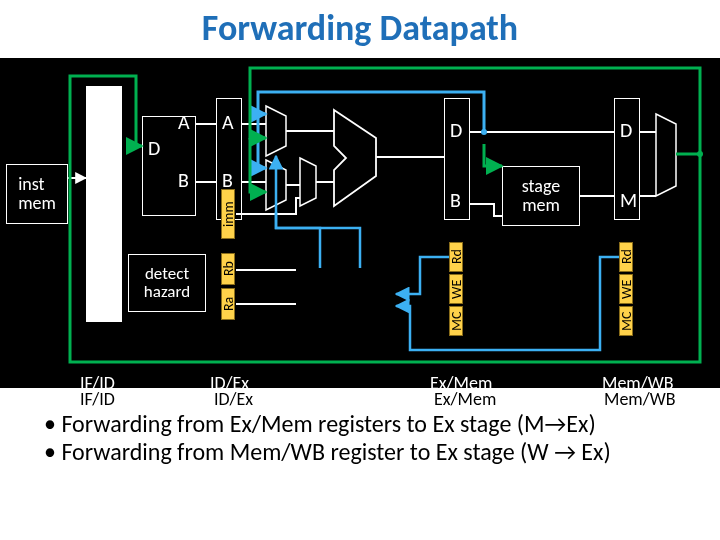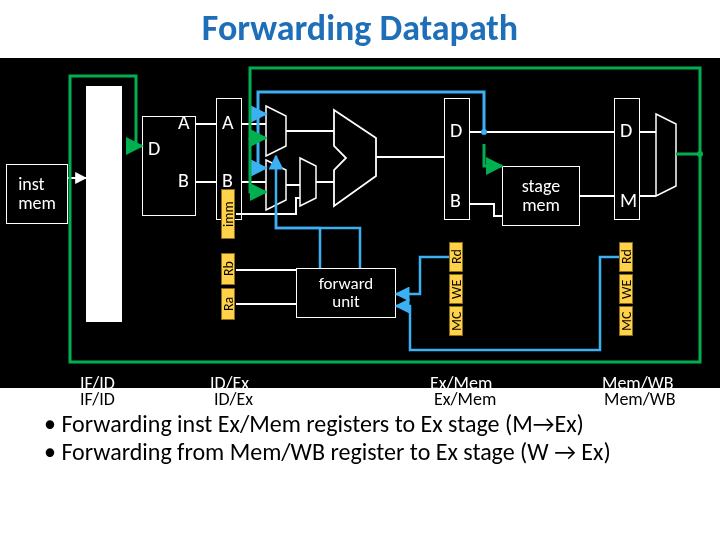--- a/index.html
+++ b/index.html
@@ -72,31 +72,31 @@
 mem</div>
 
   <div class="block tall" style="left:86px; background:#fff;"></div>
   <div class="block tall" style="left:104px; background:#fff;"></div>
 
   <div class="block" style="left:142px; top:58px; width:54px; height:100px;"></div>
   <div class="label-white" style="left:148px; top:78px; position:absolute;">D</div>
   <div class="label-white" style="left:178px; top:52px; position:absolute;">A</div>
   <div class="label-white" style="left:178px; top:110px; position:absolute;">B</div>
 
+  <div class="block" style="left:128px; top:196px; width:78px; height:58px; font-size:17px; white-space:pre; text-align:center; line-height:1.05;">detect
+hazard</div>
 
   <div class="block" style="left:216px; top:40px; width:26px; height:122px;"></div>
   <div class="label-white" style="left:222px; top:52px; position:absolute;">A</div>
   <div class="label-white" style="left:222px; top:110px; position:absolute;">B</div>
 
   <div class="yellow-v" style="left:221px; top:131px; height:50px;">imm</div>
   <div class="yellow-v" style="left:221px; top:195px; height:32px;">Rb</div>
   <div class="yellow-v" style="left:221px; top:230px; height:32px;">Ra</div>
 
-  <div class="block" style="left:296px; top:210px; width:100px; height:50px; font-size:17px; white-space:pre; text-align:center; line-height:1.05;">forward
-unit</div>
 
   <div class="block" style="left:444px; top:40px; width:26px; height:122px;"></div>
   <div class="label-white" style="left:450px; top:60px; position:absolute;">D</div>
   <div class="label-white" style="left:450px; top:130px; position:absolute;">B</div>
   <div class="yellow-v" style="left:449px; top:184px; height:30px;">Rd</div>
   <div class="yellow-v" style="left:449px; top:216px; height:30px;">WE</div>
   <div class="yellow-v" style="left:449px; top:248px; height:30px;">MC</div>
 
   <div class="block" style="left:502px; top:108px; width:78px; height:60px; font-size:18px; white-space:pre; text-align:center; line-height:1.05;">stage
 mem</div>
@@ -178,16 +178,16 @@
 
 <div style="position:absolute; top:388px; left:0; width:720px; height:24px; background:#fff;">
   <span style="position:absolute; left:80px; font-size:18px;">IF/ID</span>
   <span style="position:absolute; left:214px; font-size:18px;">ID/Ex</span>
   <span style="position:absolute; left:434px; font-size:18px;">Ex/Mem</span>
   <span style="position:absolute; left:604px; font-size:18px;">Mem/WB</span>
 </div>
 
 <div class="body-text">
   <ul>
-    <li>Forwarding inst Ex/Mem registers to Ex stage (M→Ex)</li>
+    <li>Forwarding from Ex/Mem registers to Ex stage (M→Ex)</li>
     <li>Forwarding from Mem/WB register to Ex stage (W → Ex)</li>
   </ul>
 </div>
 
 </body></html>

